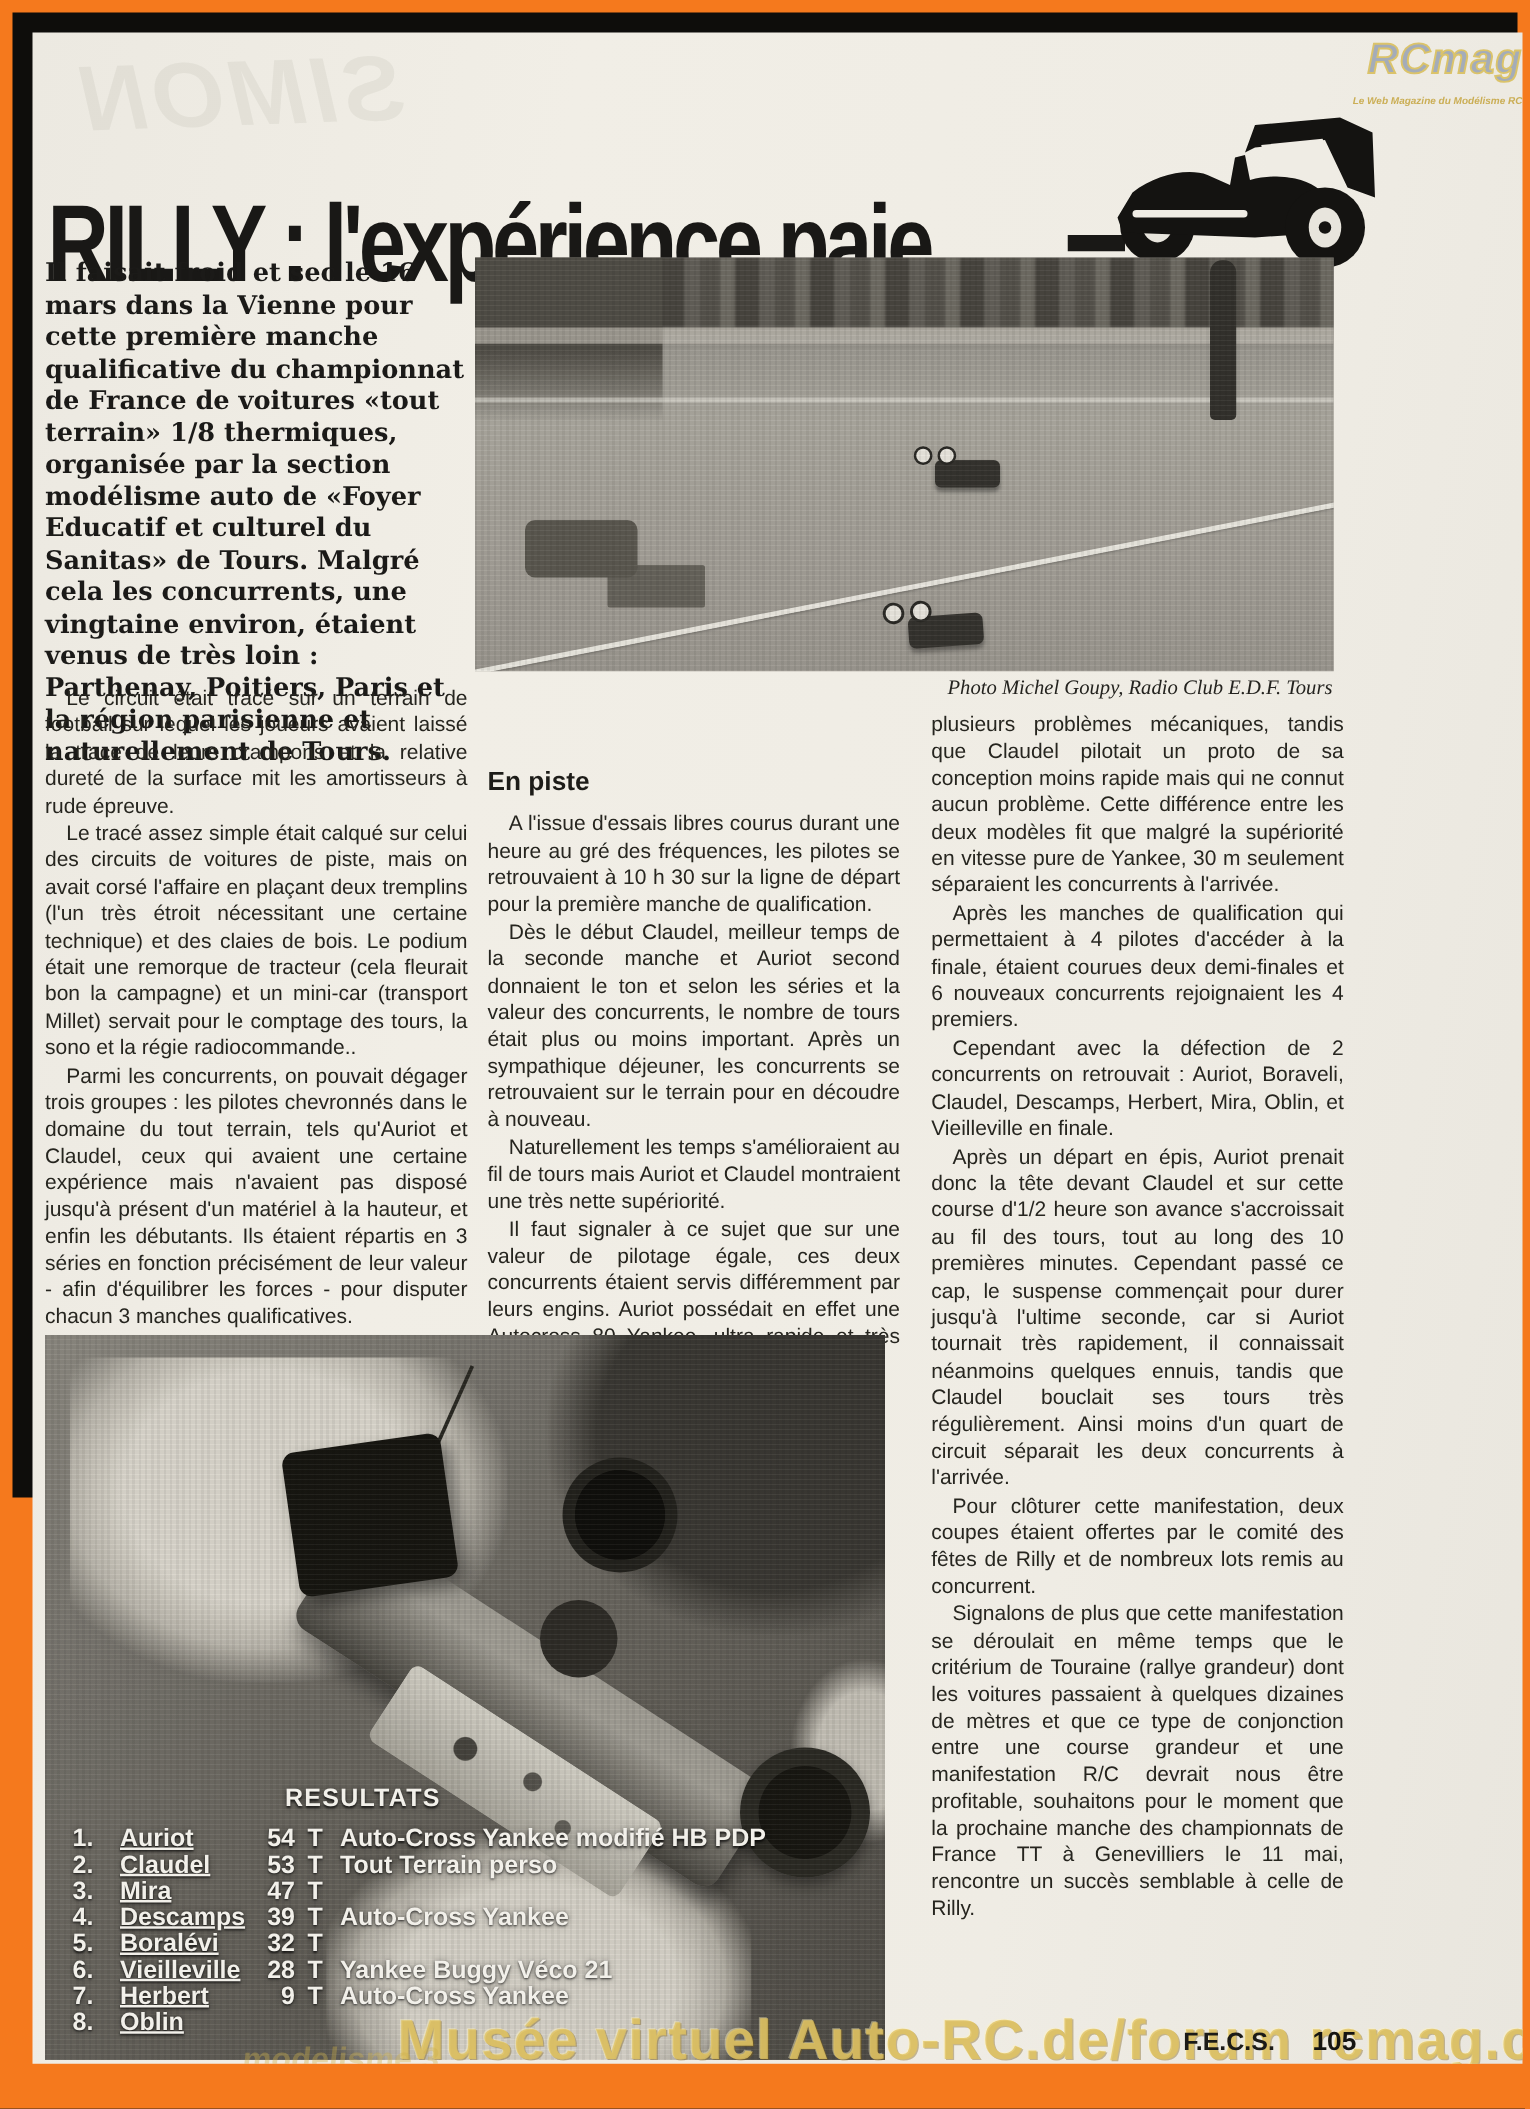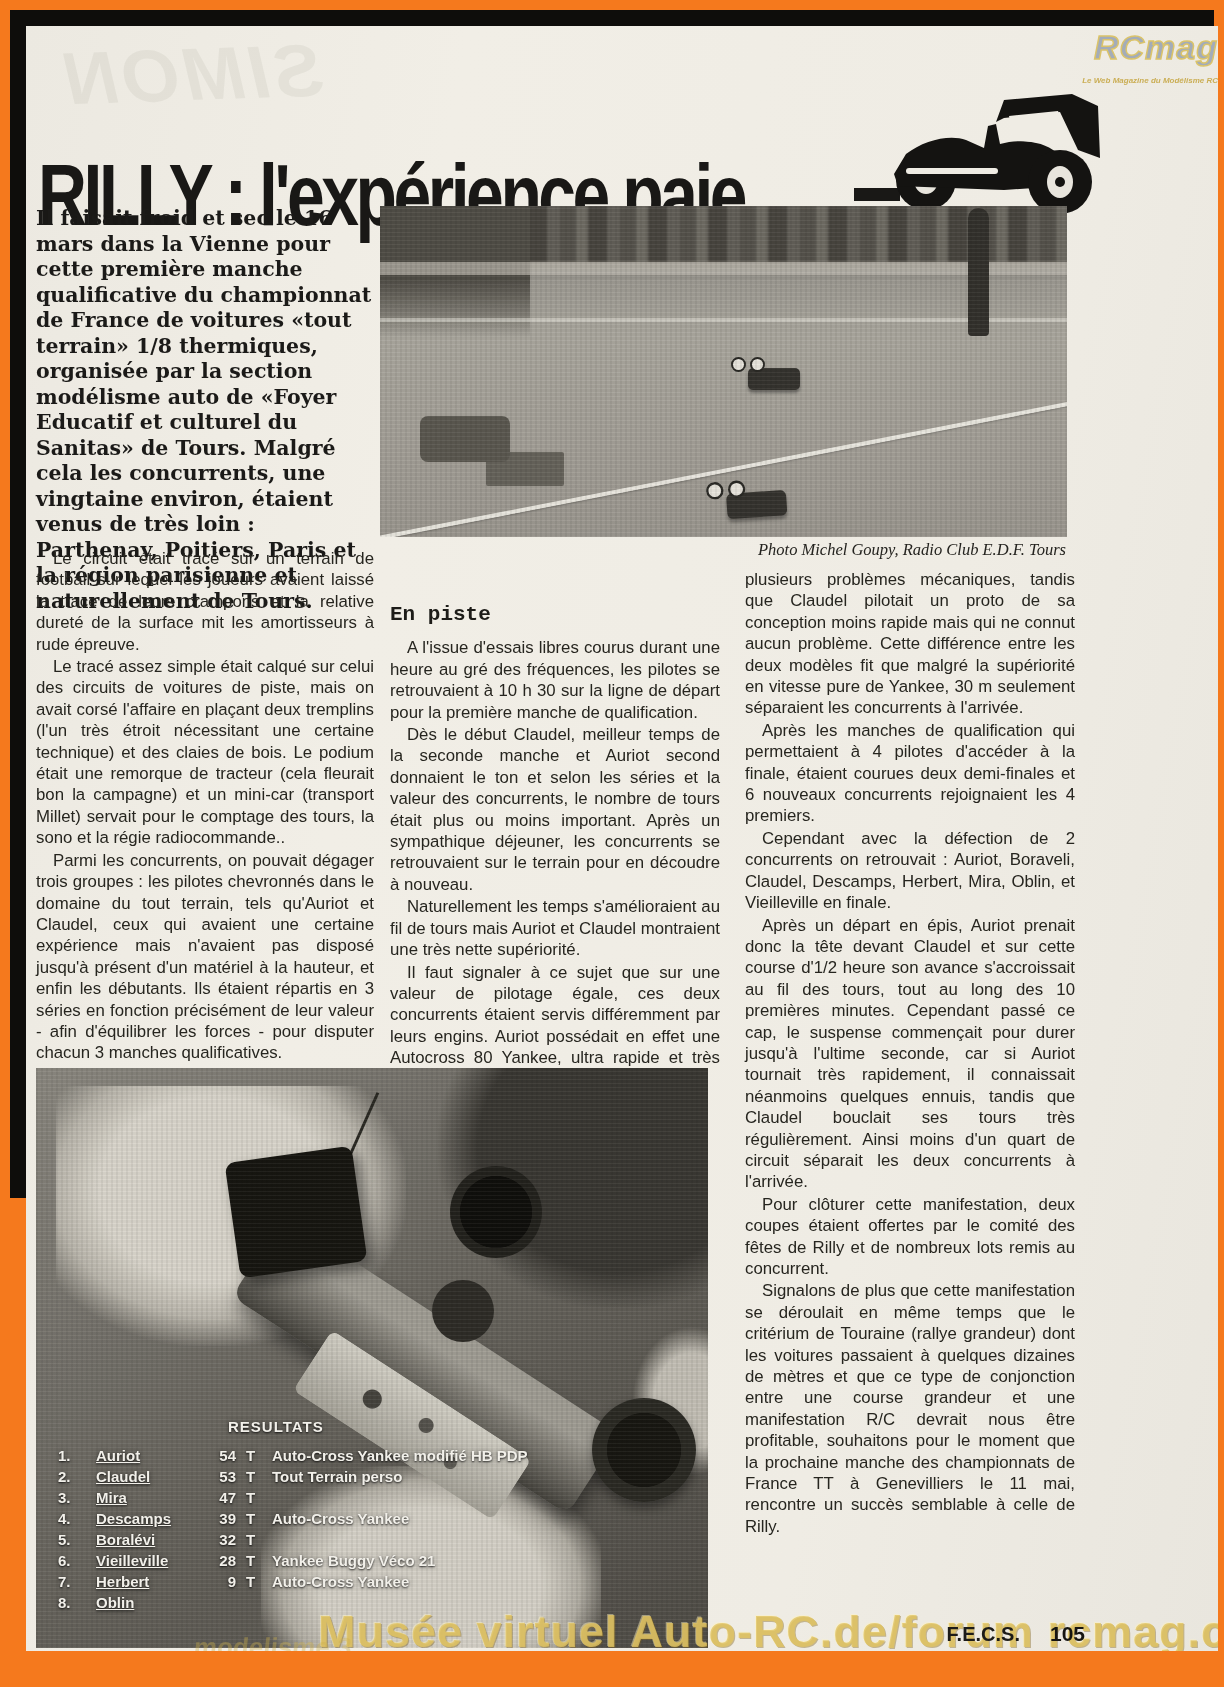--- a/index.html
+++ b/index.html
@@ -63,21 +63,21 @@
   .caption{position:absolute;left:504px;top:514px;width:536px;text-align:right;
            font-family:"Liberation Serif",serif;font-style:italic;font-size:16.5px;color:#24231f;}
 
   
   .col{position:absolute;font-size:16.8px;line-height:21.4px;text-align:justify;color:#26251f;}
   .col p{margin:0 0 1px 0;}
   .col p.indent{text-indent:17px;}
   .col-left{left:10px;top:522px;width:338px;}
   .col-mid{left:364px;top:578px;width:330px;}
   .col-right{left:719px;top:543px;width:330px;}
-  .section-heading{font-size:21px;font-weight:bold;margin:0 0 12px 0;color:#1d1c18;text-align:left;font-family:Liberation Mono, monospace;}
+  .section-heading{font-size:21px;font-weight:bold;margin:11px 0 12px 0;color:#1d1c18;text-align:left;}
 
   
   .photo-bottom{position:absolute;left:10px;top:1042px;width:672px;height:580px;overflow:hidden;
         background:linear-gradient(145deg,#8b8880 0%,#767océ 0,#74716a 30%,#615e57 62%,#4f4c46 100%);
         background:linear-gradient(145deg,#8b8880 0%,#74716a 30%,#615e57 62%,#4f4c46 100%);}
   .bp-dark-tr{position:absolute;right:-30px;top:-30px;width:300px;height:270px;
         background:radial-gradient(ellipse at 60% 40%,#3a3833 0 55%,rgba(58,56,51,0) 72%);}
   .bp-rock1{position:absolute;left:20px;top:18px;width:350px;height:260px;
         background:radial-gradient(ellipse at 45% 40%,#d9d5cb 0 42%,#bab6ac 58%,rgba(120,117,110,0) 72%);}
   .bp-rock2{position:absolute;left:225px;top:398px;width:340px;height:200px;
@@ -99,22 +99,22 @@
           radial-gradient(circle at 55% 40%,rgba(40,38,33,.7) 0 7px,rgba(40,38,33,0) 8px),
           radial-gradient(circle at 72% 65%,rgba(40,38,33,.6) 0 6px,rgba(40,38,33,0) 7px),
           linear-gradient(180deg,#d2cfc5,#a6a399);}
   .bp-wheel1{position:absolute;left:414px;top:98px;width:92px;height:92px;border-radius:50%;
         background:radial-gradient(circle,#100f0c 0 55%,#23221d 56% 100%);}
   .bp-wheel2{position:absolute;left:556px;top:330px;width:104px;height:104px;border-radius:50%;
         background:radial-gradient(circle,#181712 0 50%,#2b2a24 51% 100%);box-shadow:0 6px 12px rgba(0,0,0,.4);}
   .bp-engine{position:absolute;left:396px;top:212px;width:62px;height:62px;border-radius:50%;background:#2e2c27;}
 
   
-  .results{position:absolute;left:22px;right:14px;top:350px;color:#f2f0ea;font-weight:bold;
-        font-size:15px;text-shadow:0 1px 2px rgba(0,0,0,.75),0 0 6px rgba(0,0,0,.35);}
+  .results{position:absolute;left:22px;right:14px;top:360px;color:#f2f0ea;font-weight:bold;
+        font-size:20px;text-shadow:0 1px 2px rgba(0,0,0,.75),0 0 6px rgba(0,0,0,.35);}
   .results-title{margin:0 0 10px 170px;letter-spacing:1px;}
   .res-row{display:flex;height:21px;line-height:21px;}
   .res-pos{width:38px;}
   .res-name{width:108px;text-decoration:underline;}
   .res-laps{width:32px;text-align:right;padding-right:10px;}
   .res-t{width:26px;}
   .res-car{flex:1;}
 
   
   .footer{position:absolute;left:719px;top:1596px;width:340px;display:flex;justify-content:flex-end;

